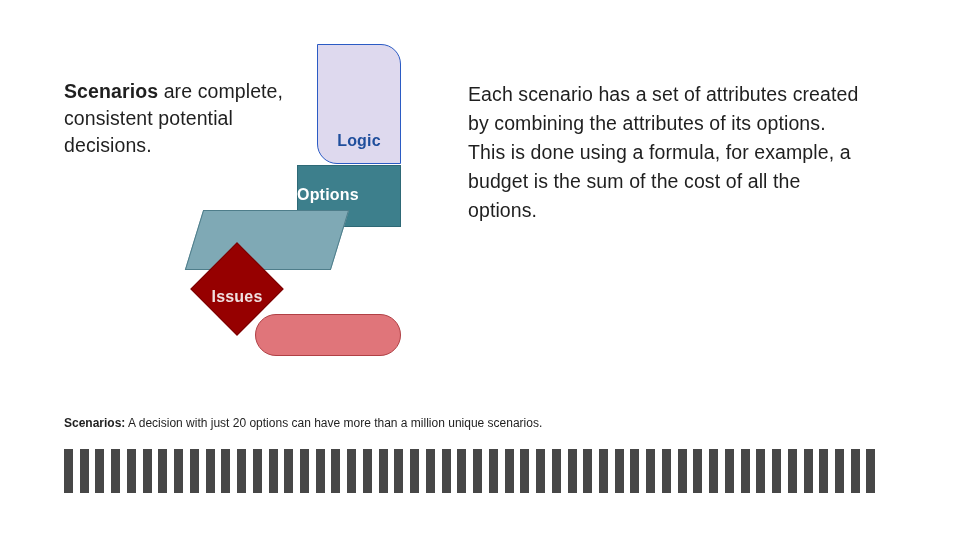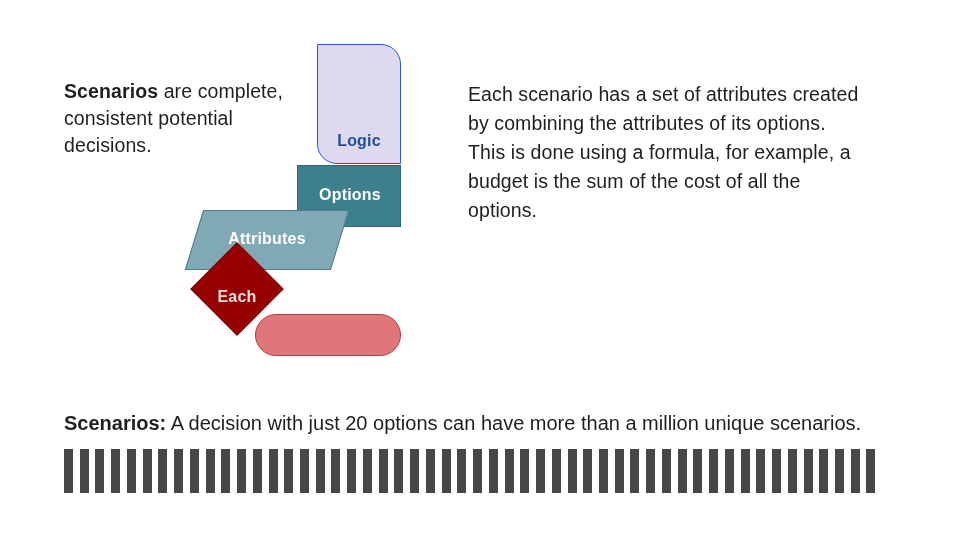--- a/index.html
+++ b/index.html
@@ -77,24 +77,24 @@
     position: absolute;
     left: 117px;
     top: 125px;
     width: 104px;
     height: 62px;
     background: #3d7f8c;
     border: 1px solid #2e6976;
     box-sizing: border-box;
   }
   #label-options {
-    left: 110px;
+    left: 117px;
     top: 146px;
     width: 120px;
-    text-align: center;
+    text-align: left;
   }
 
   
   #shape-attributes {
     position: absolute;
     left: 14px;
     top: 170px;
     width: 146px;
     height: 60px;
     background: #7fa9b5;
@@ -165,21 +165,21 @@
   #body-text p:last-child {
     margin-bottom: 0;
   }
 
   
   #caption {
     position: absolute;
     left: 64px;
     top: 412px;
     width: 830px;
-    font-size: 20px;
+    font-size: 12px;
     line-height: 22px;
     color: #1f1f1f;
   }
   #caption .caption-label {
     font-weight: bold;
   }
 
   
   #bar-strip {
     position: absolute;
@@ -209,24 +209,23 @@
 
   <div id="diagram">
 
     <div id="shape-issues" style="background: rgb(222, 217, 238); border-color: rgb(43, 91, 196);"></div>
     <div class="shape-label" id="label-issues" style="color: rgb(31, 78, 156);">Logic</div>
 
     <div id="shape-options" style="background: rgb(61, 127, 140); border-color: rgb(46, 105, 118);"></div>
     <div class="shape-label" id="label-options" style="color: rgb(255, 255, 255);">Options</div>
 
     <div id="shape-attributes" style="background: rgb(127, 169, 181); border-color: rgb(78, 125, 138);"></div>
-    <div class="shape-label" id="label-attributes" style="color: rgb(255, 255, 255);">Attributes</div>
 
     <div id="shape-logic" style="background: rgb(150, 0, 0); border-color: rgb(122, 0, 0);"></div>
-    <div class="shape-label" id="label-logic" style="color: rgb(240, 224, 224);">Each</div>
+    <div class="shape-label" id="label-logic" style="color: rgb(240, 224, 224);">Issues</div>
 
     <div id="shape-constraints" style="background: rgb(224, 117, 122); border-color: rgb(176, 64, 69);"></div>
 
   </div>
 
   <div id="body-text">
     <p>Each scenario has a set of attributes created by combining the attributes of its options. This is done using a formula, for example, a budget is the sum of the cost of all the options.</p>
   </div>
 
   <div id="caption">

